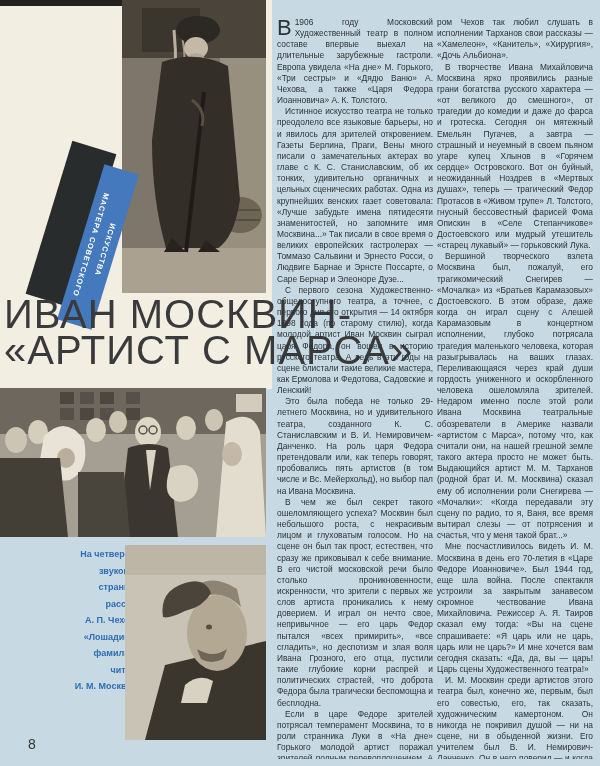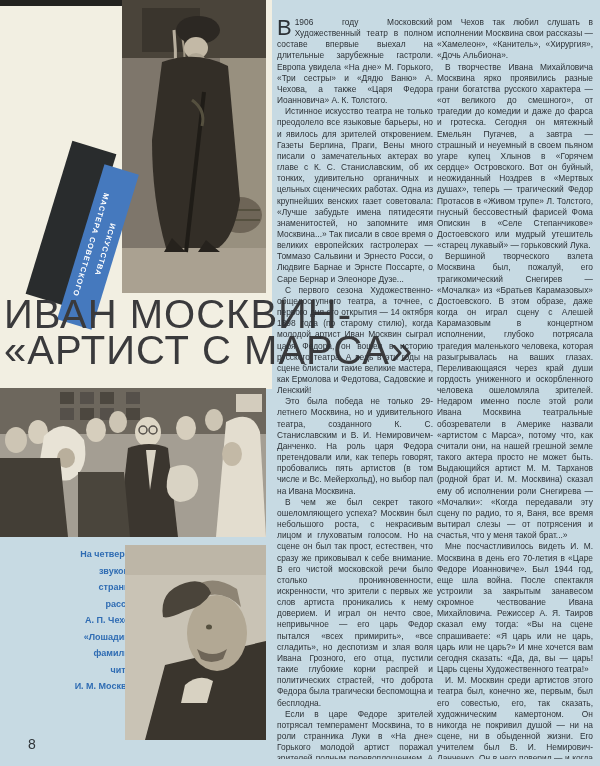--- a/index.html
+++ b/index.html
@@ -156,21 +156,21 @@
 
   <div class="col" id="col1">
       <p class="noindent dropcap">В 1906 году Московский Художественный театр в полном составе впервые выехал на длительные зарубежные гастроли. Европа увидела «На дне» М. Горького, «Три сестры» и «Дядю Ваню» А. Чехова, а также «Царя Федора Иоанновича» А. К. Толстого.</p>
       <p>Истинное искусство театра не только преодолело все языковые барьеры, но и явилось для зрителей откровением. Газеты Берлина, Праги, Вены много писали о замечательных актерах во главе с К. С. Станиславским, об их тонких, удивительно органичных и цельных сценических работах. Одна из крупнейших венских газет советовала: «Лучше забудьте имена пятидесяти знаменитостей, но запомните имя Москвина...» Так писали в свое время о великих европейских гастролерах — Томмазо Сальвини и Эрнесто Росси, о Людвиге Барнае и Эрнсте Поссарте, о Саре Бернар и Элеоноре Дузе...</p>
       <p>С первого сезона Художественно-общедоступного театра, а точнее, с первого дня его открытия — 14 октября 1898 года (по старому стилю), когда молодой артист Иван Москвин сыграл царя Федора, он вошел в историю русского театра. А ведь в эти годы на сцене блистали такие великие мастера, как Ермолова и Федотова, Садовские и Ленский!</p>
       <p>Это была победа не только 29-летнего Москвина, но и удивительного театра, созданного К. С. Станиславским и В. И. Немировичем-Данченко. На роль царя Федора претендовали или, как теперь говорят, пробовались пять артистов (в том числе и Вс. Мейерхольд), но выбор пал на Ивана Москвина.</p>
       <p>В чем же был секрет такого ошеломляющего успеха? Москвин был небольшого роста, с некрасивым лицом и глуховатым голосом. Но на сцене он был так прост, естествен, что сразу же приковывал к себе внимание. В его чистой московской речи было столько проникновенности, искренности, что зрители с первых же слов артиста проникались к нему доверием. И играл он нечто свое, непривычное — его царь Федор пытался «всех примирить», «все сгладить», но деспотизм и злая воля Ивана Грозного, его отца, пустили такие глубокие корни распрей и политических страстей, что доброта Федора была трагически беспомощна и бесплодна.</p>
       <p>Если в царе Федоре зрителей потрясал темперамент Москвина, то в роли странника Луки в «На дне» Горького молодой артист поражал зрителей полным перевоплощением. А в роли конторщика Епиходова («двадцать два несчастья») в чеховском «Вишневом саде» он восхищал своим неожиданным, таким естественным юмором. Неда-</p>
     </div>
   <div class="col" id="col2">
-      <p class="noindent">ром Чехов так любил слушать в исполнении Москвина свои рассказы — «Хамелеон», «Канитель», «Хирургия», «Дочь Альбиона».</p>
+      <p class="noindent">ром Чехов так любил слушать в исполнении Тарханов свои рассказы — «Хамелеон», «Канитель», «Хирургия», «Дочь Альбиона».</p>
       <p>В творчестве Ивана Михайловича Москвина ярко проявились разные грани богатства русского характера — «от великого до смешного», от трагедии до комедии и даже до фарса и гротеска. Сегодня он мятежный Емельян Пугачев, а завтра — страшный и неуемный в своем пьяном угаре купец Хлынов в «Горячем сердце» Островского. Вот он буйный, неожиданный Ноздрев в «Мертвых душах», теперь — трагический Федор Протасов в «Живом трупе» Л. Толстого, гнусный бессовестный фарисей Фома Опискин в «Селе Степанчикове» Достоевского или мудрый утешитель «старец лукавый» — горьковский Лука.</p>
       <p>Вершиной творческого взлета Москвина был, пожалуй, его трагикомический Снегирев — «Мочалка» из «Братьев Карамазовых» Достоевского. В этом образе, даже когда он играл сцену с Алешей Карамазовым в концертном исполнении, глубоко потрясала трагедия маленького человека, которая разыгрывалась на ваших глазах. Переливающаяся через край души гордость униженного и оскорбленного человека ошеломляла зрителей. Недаром именно после этой роли Ивана Москвина театральные обозреватели в Америке назвали «артистом с Марса», потому что, как считали они, на нашей грешной земле такого актера просто не может быть. Выдающийся артист М. М. Тарханов (родной брат И. М. Москвина) сказал ему об исполнении роли Снегирева — «Мочалки»: «Когда передавали эту сцену по радио, то я, Ваня, все время вытирал слезы — от потрясения и счастья, что у меня такой брат...»</p>
       <p>Мне посчастливилось видеть И. М. Москвина в день его 70-летия в «Царе Федоре Иоанновиче». Был 1944 год, еще шла война. После спектакля устроили за закрытым занавесом скромное чествование Ивана Михайловича. Режиссер А. Я. Таиров сказал ему тогда: «Вы на сцене спрашиваете: «Я царь или не царь, царь или не царь?» И мне хочется вам сегодня сказать: «Да, да, вы — царь! Царь сцены Художественного театра!»</p>
       <p>И. М. Москвин среди артистов этого театра был, конечно же, первым, был его совестью, его, так сказать, художническим камертоном. Он никогда не покривил душой — ни на сцене, ни в обыденной жизни. Его учителем был В. И. Немирович-Данченко. Он в него поверил — и когда принял на свой курс в годы учебы, и когда поручил роль царя Федора. Почти все свои лучшие роли он готовил именно с ним. Недаром Иван Ми-</p>
     </div>
 
   <div id="pagenum">8</div>
 
 </div>
 

